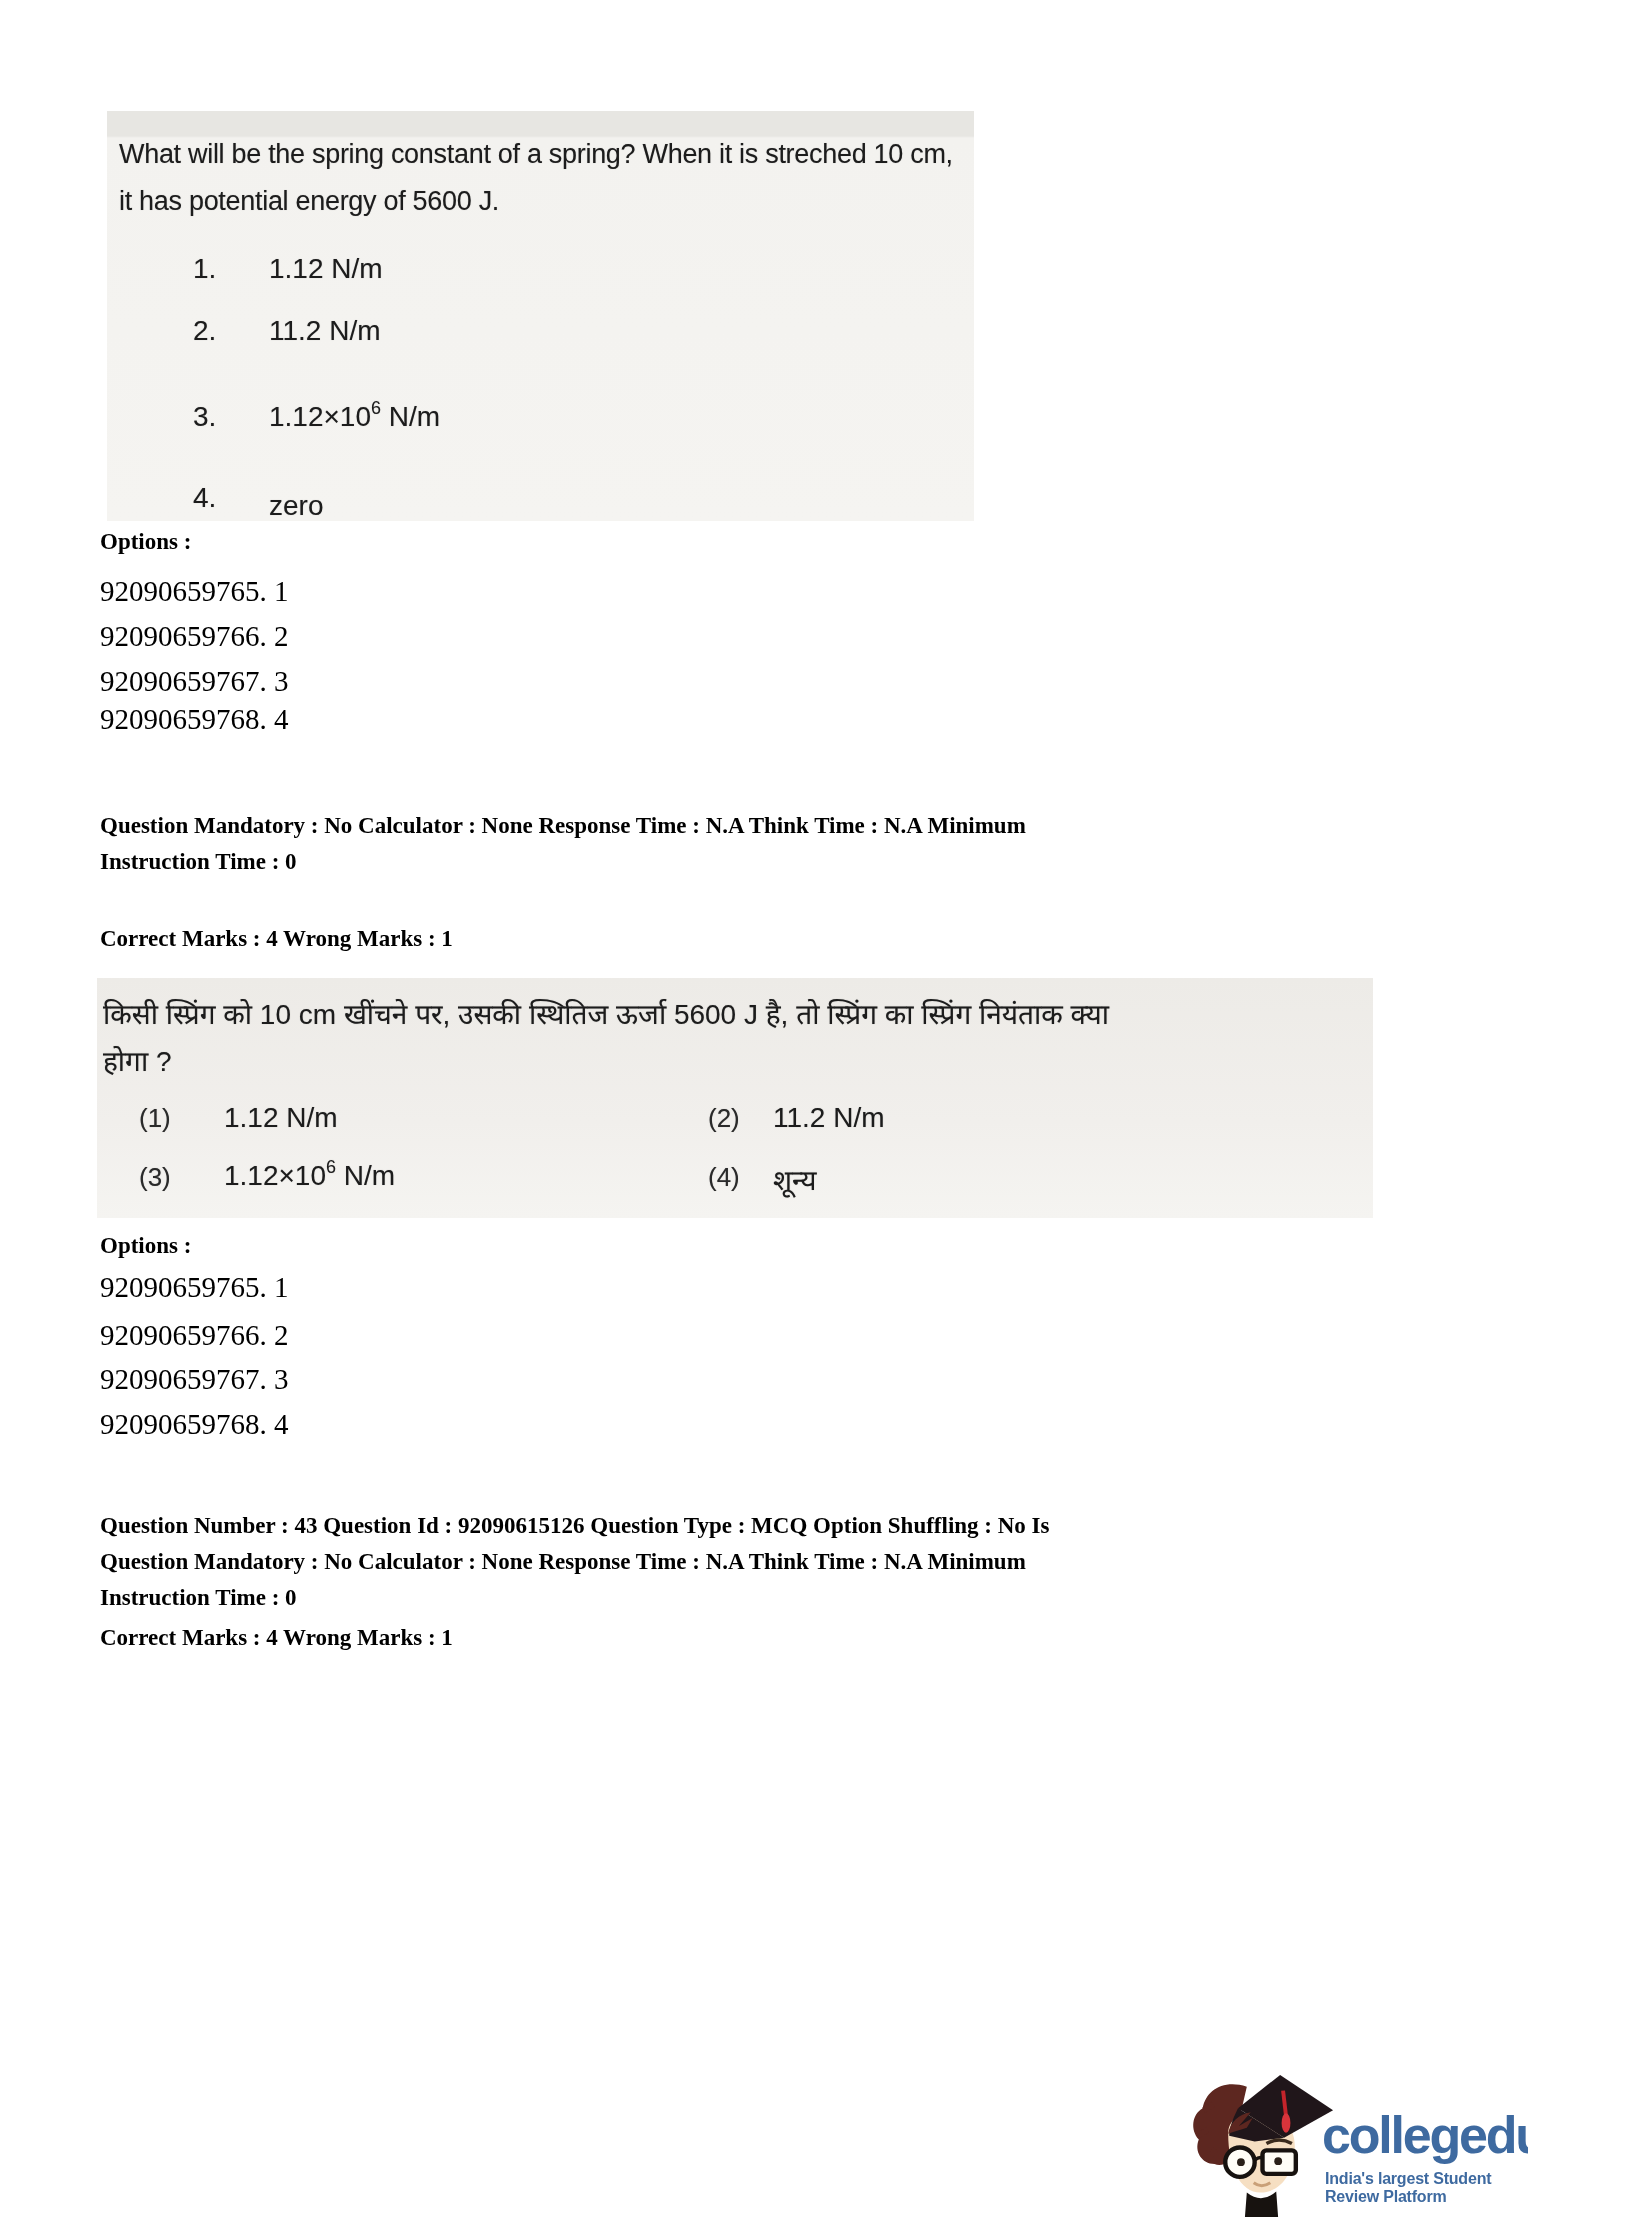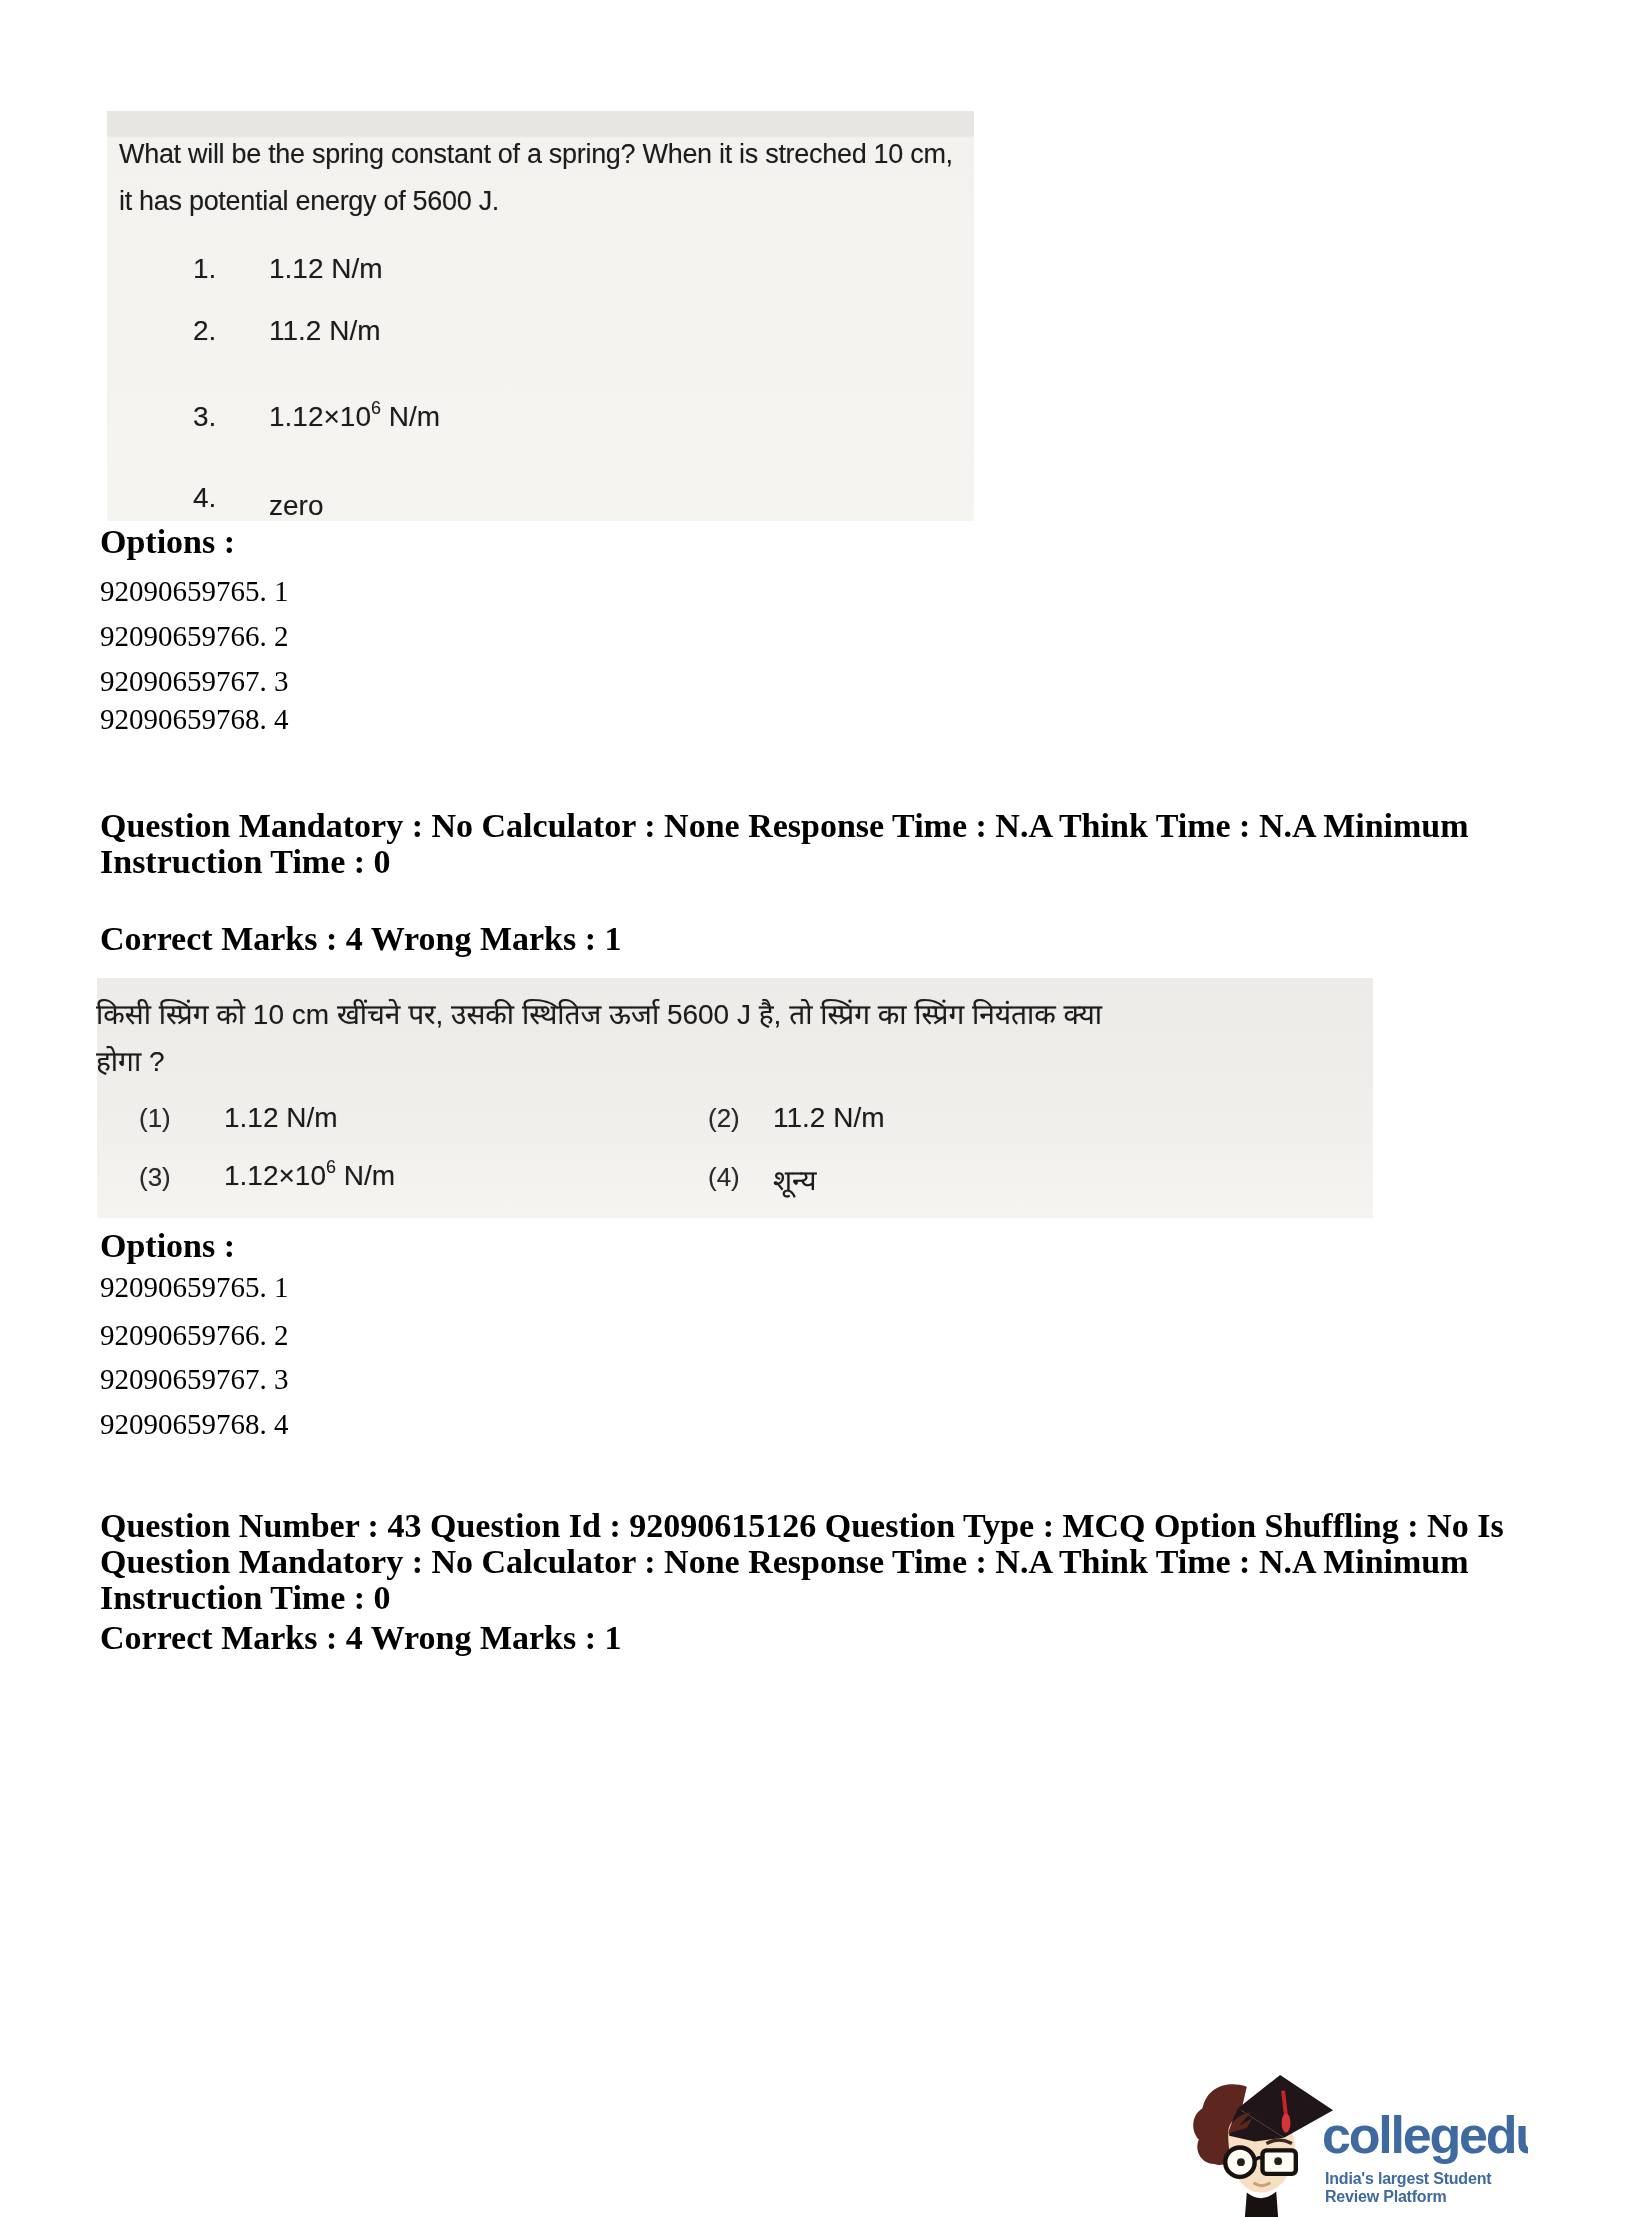--- a/index.html
+++ b/index.html
@@ -27,26 +27,26 @@
   .scan-text {
     font-family: "Liberation Sans", sans-serif;
     color: #1c1c1c;
     text-shadow: 0 0 0.9px rgba(40,40,40,0.35);
   }
   .q-en { left: 119px; top: 131px; font-size: 27px; line-height: 47px; letter-spacing: -0.3px; }
   .opt-num-en { font-size: 28px; }
   .opt-val-en { font-size: 28px; }
   .sup { font-size: 18px; position: relative; top: -11.6px; }
 
-  .serif-bold { font-weight: bold; font-size: 34px; line-height: 36px; }
+  .serif-bold { font-weight: bold; font-size: 23px; line-height: 36px; }
   .serif-reg  { font-size: 29px; line-height: 36px; }
 
   .meta-block { left: 100px; width: 1433px; }
 
-  .q-hi { left: 96px; top: 991px; font-size: 28px; line-height: 47px; }
+  .q-hi { left: 103px; top: 991px; font-size: 28px; line-height: 47px; }
   .opt-num-hi { font-size: 26px; color: #2a2a2a; }
   .opt-val-hi { font-size: 28px; }
 
   .brand-text {
     left: 1322px; top: 2105px;
     font-family: "Liberation Sans", sans-serif;
     font-weight: bold; font-size: 52px; letter-spacing: -2.2px;
   }
   .brand-tld {
     left: 1603px; top: 2115px;

